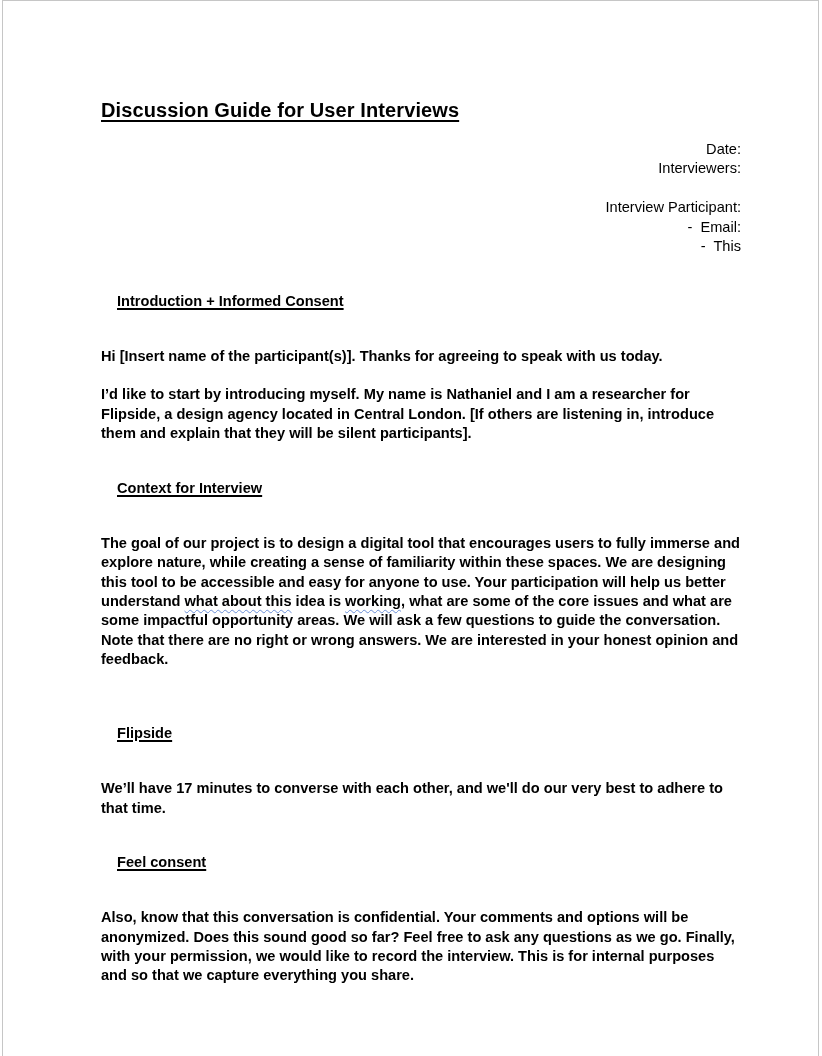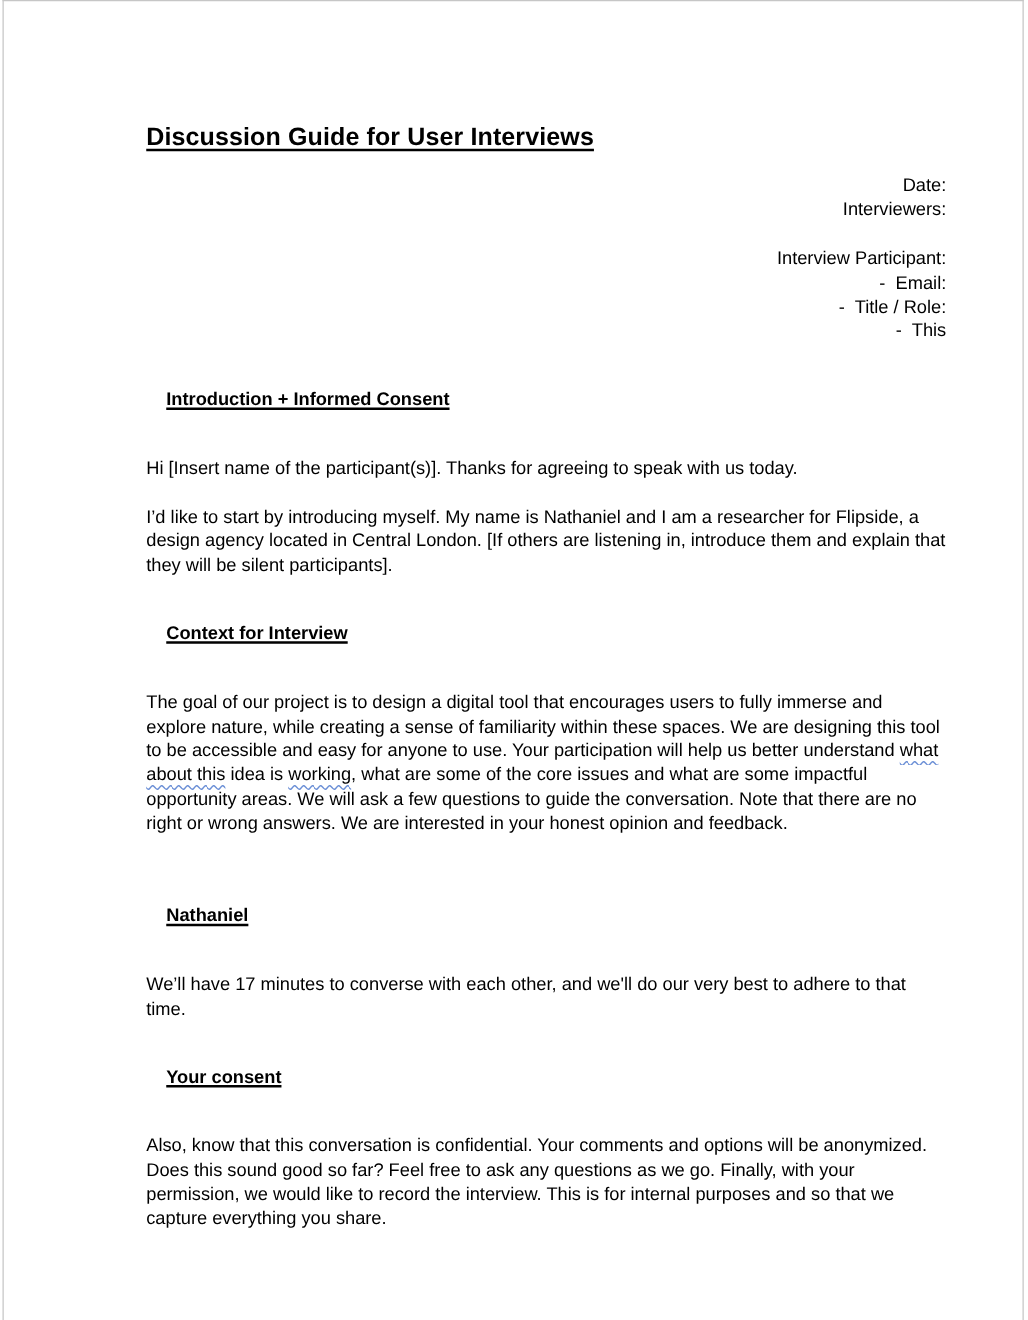--- a/index.html
+++ b/index.html
@@ -22,21 +22,21 @@
       width: 817px;
       height: 1060px;
       border-left: 1px solid #c6c6c6;
       border-top: 1px solid #c6c6c6;
       border-right: 1px solid #c6c6c6;
       background: #fff;
       box-sizing: border-box;
     }
     .content {
       position: absolute;
-      left: 114px;
+      left: 98px;
       top: 96px;
       width: 640px;
       font-size: 14.6px;
       line-height: 19.4px;
     }
     .title {
       font-size: 20px;
       font-weight: bold;
       text-decoration: underline;
       text-decoration-thickness: 2px;
@@ -48,21 +48,21 @@
     .line { margin: 0; white-space: pre-wrap; text-align: right; }
     .gap { height: 19.4px; }
     .indent { padding-left: 48px; }
     .heading {
       font-weight: bold;
       text-decoration: underline;
       text-decoration-thickness: 1.5px;
       text-underline-offset: 2px;
       margin: 16px;
     }
-    .para { margin: 0; }
+    .para { margin: 0; font-weight: bold; }
     .spell {
       text-decoration: underline wavy #6b8fd6;
       text-decoration-thickness: 1px;
       text-underline-offset: 3px;
     }
   </style>
 </head>
 <body>
 
 <div class="page">
@@ -70,41 +70,40 @@
 
     <h1 class="title">Discussion Guide for User Interviews</h1>
 
     <p class="line">Date:</p>
     <p class="line">Interviewers:</p>
     <div class="gap"></div>
 
     <div class="indent">
       <p class="line">Interview Participant:</p>
       <p class="line"><span>-</span>  <span>Email:</span></p>
-      <p class="line"><span>-</span>  <span>Title / Role:</span></p>
       <p class="line"><span>-</span>  <span>This</span></p>
     </div>
     <div class="gap"></div>
 
     <p class="heading">Introduction + Informed Consent</p>
     <div class="gap"></div>
     <p class="para">Hi [Insert name of the participant(s)]. Thanks for agreeing to speak with us today.</p>
     <div class="gap"></div>
     <p class="para">I’d like to start by introducing myself. My name is Nathaniel and I am a researcher for Flipside, a design agency located in Central London. [If others are listening in, introduce them and explain that they will be silent participants].</p>
     <div class="gap"></div>
 
     <p class="heading">Context for Interview</p>
     <div class="gap"></div>
     <p class="para"><span>The goal of our project is to design a digital tool that encourages users to fully immerse and explore nature, while creating a sense of familiarity within these spaces. We are designing this tool to be accessible and easy for anyone to use. Your participation will help us better understand </span><span class="spell">what about this</span><span> idea is </span><span class="spell">working</span><span>, what are some of the core issues and what are some impactful opportunity areas. We will ask a few questions to guide the conversation. Note that there are no right or wrong answers. We are interested in your honest opinion and feedback.</span></p>
     <div class="gap"></div>
     <div class="gap"></div>
 
-    <p class="heading">Nathaniel</p>
+    <p class="heading">Flipside</p>
     <div class="gap"></div>
     <p class="para">We’ll have 17 minutes to converse with each other, and we'll do our very best to adhere to that time.</p>
     <div class="gap"></div>
 
-    <p class="heading">Your consent</p>
+    <p class="heading">Feel consent</p>
     <div class="gap"></div>
     <p class="para">Also, know that this conversation is confidential. Your comments and options will be anonymized. Does this sound good so far? Feel free to ask any questions as we go. Finally, with your permission, we would like to record the interview. This is for internal purposes and so that we capture everything you share.</p>
     <div class="gap"></div>
   </div>
 </div>
 
 </body></html>

